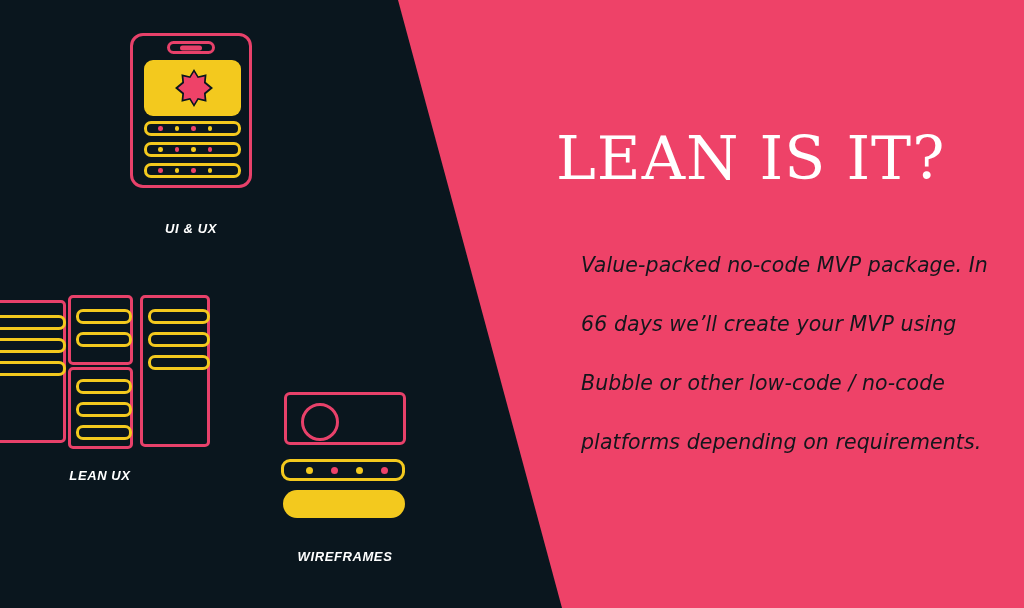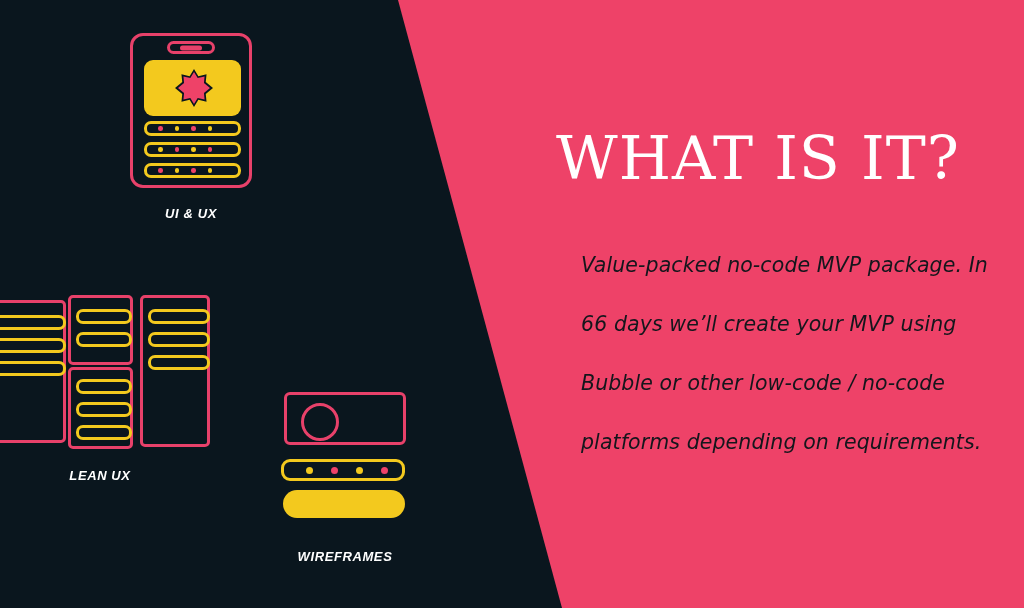--- a/index.html
+++ b/index.html
@@ -210,21 +210,21 @@
         <span class="dot y"></span>
         <span class="dot p"></span>
       </div>
       <div class="bar" style="left:11px; top:127px; width:97px; height:15px;">
         <span class="dot p"></span>
         <span class="dot y"></span>
         <span class="dot p"></span>
         <span class="dot y"></span>
       </div>
     </div>
-    <div class="caption" style="width:122px; margin-top:18px;">UI &amp; UX</div>
+    <div class="caption" style="width:122px; margin-top:33px;">UI &amp; UX</div>
   </div>
 
 
   <div class="group" style="left:-12px; top:295px;">
 
     <div class="card" style="left:0px; top:5px; width:78px; height:143px;">
       <div class="bar" style="left:-3px; top:12px; width:78px; height:15px;"></div>
       <div class="bar" style="left:-3px; top:35px; width:78px; height:15px;"></div>
       <div class="bar" style="left:-3px; top:58px; width:78px; height:15px;"></div>
     </div>
@@ -256,21 +256,21 @@
       <span class="dot y"></span>
       <span class="dot p"></span>
       <span class="dot y"></span>
       <span class="dot p"></span>
     </div>
     <div class="wf-solid" style="left:5px; top:98px; width:122px; height:28px;"></div>
     <div class="caption" style="position:absolute; left:0px; top:157px; width:134px;">WIREFRAMES</div>
   </div>
 
   <div class="panel">
-    <h1 class="headline">WHAT IS IT?</h1>
+    <h1 class="headline">LEAN IS IT?</h1>
     <p class="body-copy">
       <span class="ln">Value-packed no-code MVP package. In</span>
       <span class="ln">66 days  we’ll create your MVP using</span>
       <span class="ln">Bubble or other low-code / no-code</span>
       <span class="ln">platforms depending on requirements.</span>
     </p>
   </div>
 
 </div>
 

